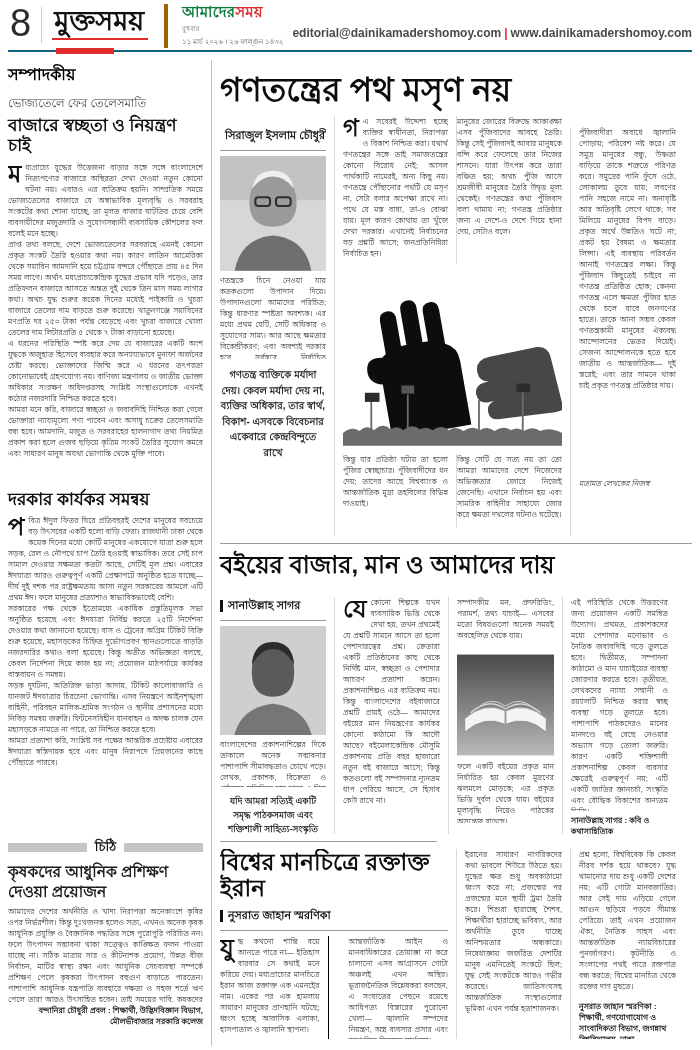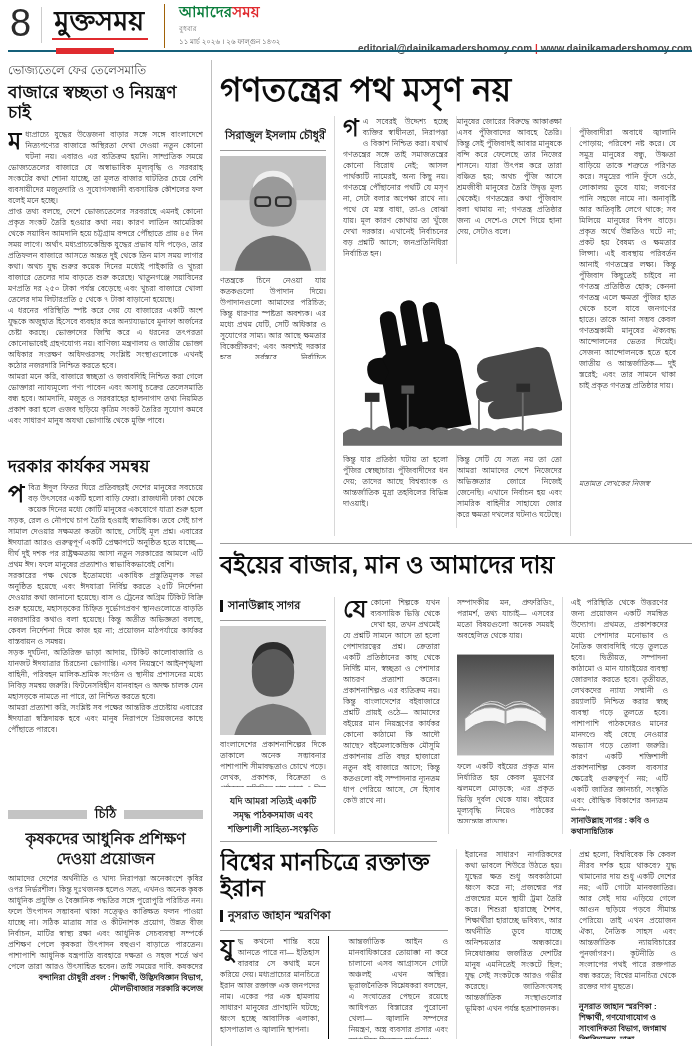--- a/index.html
+++ b/index.html
@@ -5,27 +5,27 @@
   html,body{margin:0;padding:0;background:#ffffff;}
   body{width:700px;height:1050px;overflow:hidden;font-family:"Liberation Sans",sans-serif;color:#1c1c1c;}
   .page{position:relative;width:700px;height:1050px;box-sizing:border-box;padding:4px 8px 0 8px;}
 
   
   .hdr{position:relative;height:50px;}
   .hdr-row{display:flex;align-items:flex-start;height:44px;}
   .pg-num{font-size:38px;font-weight:400;color:#2b2b2b;line-height:1.05;padding:0 10px 0 2px;}
   .hdr-vsep{width:1px;height:36px;background:#cccccc;margin:3px 10px 0 0;}
   .masthead{font-size:27px;font-weight:bold;color:#111;line-height:1.15;border-bottom:2px solid #e02b2f;padding:0 4px 1px 2px;margin-top:2px;}
-  .brand-block{margin-left:16px;padding-left:14px;border-left:1px solid #a16207;}
+  .brand-block{margin-left:16px;padding-left:14px;border-left:4px solid #a16207;}
   .brand{font-size:15px;font-weight:bold;letter-spacing:.2px;line-height:1.1;}
   .brand .g{color:#0a7d3b;}
   .brand .r{color:#e02b2f;}
   .day-line{font-size:7px;color:#777;margin-top:2px;}
   .date-line{font-size:7px;color:#555;margin-top:1px;}
-  .contact{position:absolute;right:0;bottom:0;font-size:10px;font-weight:bold;color:#4a4a4a;margin-left:43px;}
+  .contact{position:absolute;right:0;bottom:14px;font-size:12px;font-weight:bold;color:#4a4a4a;margin-left:43px;}
   .contact .sep{color:#e02b2f;padding:0 3px;}
   .hdr-rule{position:relative;height:6px;}
   .hdr-rule .line{position:absolute;left:0;right:0;top:2px;height:2px;background:#15607a;}
   .hdr-rule .red{position:absolute;left:48px;top:0;width:58px;height:6px;background:#e02b2f;}
 
   
   .content{display:flex;margin-top:6px;height:986px;}
   .left-rail{width:204px;padding-right:8px;border-right:1px solid #bfbfbf;box-sizing:border-box;}
   .right-area{flex:1;padding-left:8px;box-sizing:border-box;}
 
@@ -37,21 +37,21 @@
   .kicker{font-size:11.5px;color:#3c3c3c;margin:2px 0 2px 0;}
   .ed-headline{font-size:17px;font-weight:bold;color:#0f0f0f;line-height:1.2;margin:0 0 5px 0;}
   .ed-body-1{height:318px;}
   .ed-body-2{height:312px;}
   .ed2{margin-top:10px;}
 
   .letter{margin-top:10px;}
   .letter-head{display:flex;align-items:center;gap:8px;margin:2px 0 4px 0;}
   .letter-bar{flex:1;height:9px;background:#c4c4c4;}
   .letter-label{font-size:13px;font-weight:bold;color:#111;}
-  .letter-headline{font-size:15.5px;font-weight:bold;text-align:center;line-height:1.25;margin:0 0 5px 0;}
+  .letter-headline{font-size:15.5px;font-weight:bold;text-align:left;line-height:1.25;margin:0 0 5px 0;}
   .letter-body{height:96px;}
   .letter-sig{font-size:7.8px;font-weight:bold;text-align:right;margin-top:4px;color:#111;line-height:1.4;}
 
   
   .main-headline{font-size:33px;font-weight:bold;color:#0c0c0c;line-height:1.1;margin:12px 0 8px 0;}
   .byline{display:flex;align-items:center;gap:5px;margin-bottom:4px;}
   .byline .bar{width:3px;height:12px;background:#111;}
   .byline .nm{font-size:11px;font-weight:bold;color:#111;white-space:nowrap;}
   .byline-rule{height:1px;background:#999;margin:3px 0 5px 0;}
 
@@ -107,20 +107,21 @@
     </div>
     <div class="hdr-rule">
       <div class="line"></div>
       <div class="red"></div>
     </div>
   </div>
 
   <div class="content">
 
     <div class="left-rail">
+      <div class="sec-label">সম্পাদকীয়</div>
 
       <div>
         <div class="kicker">ভোজ্যতেলে ফের তেলেসমাতি</div>
         <div class="ed-headline">বাজারে স্বচ্ছতা ও নিয়ন্ত্রণ চাই</div>
         <div class="body-text ed-body-1"><span class="dropcap">ম</span><span>ধ্যপ্রাচ্যে যুদ্ধের উত্তেজনা বাড়ার সঙ্গে সঙ্গে বাংলাদেশে নিত্যপণ্যের বাজারে অস্থিরতা দেখা দেওয়া নতুন কোনো ঘটনা নয়। এবারও এর ব্যতিক্রম হয়নি। সাম্প্রতিক সময়ে ভোজ্যতেলের বাজারে যে অস্বাভাবিক মূল্যবৃদ্ধি ও সরবরাহ সংকটের কথা শোনা যাচ্ছে, তা মূলত বাজার ঘাটতির চেয়ে বেশি ব্যবসায়ীদের মজুতদারি ও সুযোগসন্ধানী ব্যবসায়িক কৌশলের ফল বলেই মনে হচ্ছে।
 প্রাপ্ত তথ্য বলছে, দেশে ভোজ্যতেলের সরবরাহে এমনই কোনো প্রকৃত সংকট তৈরি হওয়ার কথা নয়। কারণ লাতিন আমেরিকা থেকে সয়াবিন আমদানি হয়ে চট্টগ্রাম বন্দরে পৌঁছাতে প্রায় ৪৫ দিন সময় লাগে। অর্থাৎ মধ্যপ্রাচ্যকেন্দ্রিক যুদ্ধের প্রভাব যদি পড়েও, তার প্রতিফলন বাজারে আসতে অন্তত দুই থেকে তিন মাস সময় লাগার কথা। অথচ যুদ্ধ শুরুর কয়েক দিনের মধ্যেই পাইকারি ও খুচরা বাজারে তেলের দাম বাড়তে শুরু করেছে। খাতুনগঞ্জে সয়াবিনের মণপ্রতি দর ২৫০ টাকা পর্যন্ত বেড়েছে এবং খুচরা বাজারে খোলা তেলের দাম লিটারপ্রতি ৫ থেকে ৭ টাকা বাড়ানো হয়েছে।
 এ ধরনের পরিস্থিতি স্পষ্ট করে দেয় যে বাজারের একটি অংশ যুদ্ধকে অজুহাত হিসেবে ব্যবহার করে অন্যায্যভাবে মুনাফা অর্জনের চেষ্টা করছে। ভোক্তাদের জিম্মি করে এ ধরনের তৎপরতা কোনোভাবেই গ্রহণযোগ্য নয়। বাণিজ্য মন্ত্রণালয় ও জাতীয় ভোক্তা অধিকার সংরক্ষণ অধিদপ্তরসহ সংশ্লিষ্ট সংস্থাগুলোকে এখনই কঠোর নজরদারি নিশ্চিত করতে হবে।
 আমরা মনে করি, বাজারে স্বচ্ছতা ও জবাবদিহি নিশ্চিত করা গেলে ভোক্তারা ন্যায্যমূল্যে পণ্য পাবেন এবং অসাধু চক্রের তেলেসমাতি বন্ধ হবে। আমদানি, মজুত ও সরবরাহের হালনাগাদ তথ্য নিয়মিত প্রকাশ করা হলে গুজব ছড়িয়ে কৃত্রিম সংকট তৈরির সুযোগ কমবে এবং সাধারণ মানুষ অযথা ভোগান্তি থেকে মুক্তি পাবে।</span></div>
       </div>
 
@@ -159,20 +160,21 @@
             <svg class="photo-frame" viewBox="0 0 72 78">
               <rect width="72" height="78" fill="#d7d7d7"></rect>
               <rect width="72" height="30" fill="#c3c3c3"></rect>
               <path d="M36 12 Q20 14 20 32 Q20 48 36 48 Q52 48 52 32 Q52 14 36 12Z" fill="#9a9a9a"></path>
               <path d="M22 22 Q24 10 36 10 Q48 10 50 22 Q44 14 36 14 Q28 14 22 22Z" fill="#efefef"></path>
               <rect x="24" y="28" width="10" height="6" rx="2" fill="none" stroke="#2e2e2e" stroke-width="1.4"></rect>
               <rect x="38" y="28" width="10" height="6" rx="2" fill="none" stroke="#2e2e2e" stroke-width="1.4"></rect>
               <path d="M10 78 Q14 56 36 54 Q58 56 62 78Z" fill="#6f6f6f"></path>
             </svg>
             <div class="body-text" style="height:84px">ণতন্ত্রকে চিনে নেওয়া যায় কতকগুলো উপাদান দিয়ে। উপাদানগুলো আমাদের পরিচিত; কিন্তু ধারণার স্পষ্টতা অবশ্যক। এর মধ্যে প্রথম যেটি, সেটি অধিকার ও সুযোগের সাম্য। আর আছে ক্ষমতার বিকেন্দ্রীকরণ; এবং অবশ্যই দরকার হবে সর্বস্তরে নির্বাচিত জনপ্রতিনিধিদের শাসন।</div>
+            <div class="pullquote">গণতন্ত্র ব্যক্তিকে মর্যাদা দেয়। কেবল মর্যাদা দেয় না, ব্যক্তির অধিকার, তার স্বার্থ, বিকাশ- এসবকে বিবেচনার একেবারে কেন্দ্রবিন্দুতে রাখে</div>
           </div>
 
           <div class="col w2">
             <div class="mid-pair" style="height:148px">
               <div class="mcol body-text"><span class="dropcap">গ</span><span>এ সবেরই উদ্দেশ্য হচ্ছে ব্যক্তির স্বাধীনতা, নিরাপত্তা ও বিকাশ নিশ্চিত করা। যথার্থ গণতন্ত্রের সঙ্গে তাই সমাজতন্ত্রের কোনো বিরোধ নেই; আসল পার্থক্যটি নামেরই, অন্য কিছু নয়। গণতন্ত্রে পৌঁছানোর পথটি যে মসৃণ না, সেটা বলার অপেক্ষা রাখে না। পথে যে মস্ত বাধা, তা-ও বোঝা যায়। মূল কারণ কোথায় তা খুঁজে দেখা দরকার। এখানেই নির্বাচনের বড় প্রশ্নটি আসে; জনপ্রতিনিধিরা নির্বাচিত হন।</span></div>
               <div class="mcol body-text">মানুষের জোরের বিরুদ্ধে আকাঙ্ক্ষা এসব পুঁজিবাদের আবহে তৈরি। কিন্তু সেই পুঁজিবাদই আবার মানুষকে বন্দি করে ফেলেছে তার নিজের শাসনে। যারা উৎপন্ন করে তারা বঞ্চিত হয়; অথচ পুঁজি আসে শ্রমজীবী মানুষের তৈরি উদ্বৃত্ত মূল্য থেকেই। গণতন্ত্রের কথা পুঁজিবাদ বলা থামায় না; গণতন্ত্র প্রতিষ্ঠার জন্য এ দেশে-ও দেশে গিয়ে হানা দেয়, সেটাও বলে।</div>
             </div>
             <svg class="fist-art" viewBox="0 0 240 190" width="100%" height="182">
               <rect width="240" height="190" fill="#ffffff"></rect>
               <g fill="#0d0d0d" transform="rotate(-10 70 100)">
@@ -263,21 +265,21 @@
 
       <div class="iran-wrap">
         <div class="iran-left">
           <div class="iran-headline">বিশ্বের মানচিত্রে রক্তাক্ত ইরান</div>
           <div class="byline">
               <span class="bar"></span>
               <span class="nm">নুসরাত জাহান স্মরণিকা</span>
             </div>
           <div class="byline-rule"></div>
           <div class="iran-cols">
-            <div class="icol body-text"><span class="dropcap">যু</span><span>দ্ধ কখনো শান্তি বয়ে আনতে পারে না— ইতিহাস বারবার সে কথাই মনে করিয়ে দেয়। মধ্যপ্রাচ্যের মানচিত্রে ইরান আজ রক্তাক্ত এক জনপদের নাম। একের পর এক হামলায় সাধারণ মানুষের প্রাণহানি ঘটছে; ধ্বংস হচ্ছে আবাসিক এলাকা, হাসপাতাল ও জ্বালানি স্থাপনা।</span></div>
+            <div class="icol body-text"><span class="dropcap">যু</span><span>দ্ধ কখনো শান্তি বয়ে আনতে পারে না— ইতিহাস বারবার সে কথাই মনে করিয়ে দেয়। মধ্যপ্রাচ্যের মানচিত্রে ইরান আজ রক্তাক্ত এক এমনইের নাম। একের পর এক হামলায় সাধারণ মানুষের প্রাণহানি ঘটছে; ধ্বংস হচ্ছে আবাসিক এলাকা, হাসপাতাল ও জ্বালানি স্থাপনা।</span></div>
             <div class="icol body-text">আন্তর্জাতিক আইন ও মানবাধিকারের তোয়াক্কা না করে চালানো এসব আগ্রাসনে গোটা অঞ্চলই এখন অস্থির। ভূরাজনৈতিক বিশ্লেষকরা বলছেন, এ সংঘাতের পেছনে রয়েছে আধিপত্য বিস্তারের পুরোনো খেলা— জ্বালানি সম্পদের নিয়ন্ত্রণ, অস্ত্র ব্যবসার প্রসার এবং আঞ্চলিক মিত্রদের স্বার্থরক্ষা।</div>
           </div>
         </div>
         <div class="icol-tall body-text">ইরানের সাধারণ নাগরিকদের কথা ভাবলে শিউরে উঠতে হয়। যুদ্ধের ক্ষত শুধু অবকাঠামো ধ্বংস করে না; প্রজন্মের পর প্রজন্মের মনে স্থায়ী ট্রমা তৈরি করে। শিশুরা হারাচ্ছে শৈশব, শিক্ষার্থীরা হারাচ্ছে ভবিষ্যৎ, আর অর্থনীতি ডুবে যাচ্ছে অনিশ্চয়তার অন্ধকারে। নিষেধাজ্ঞায় জর্জরিত দেশটির মানুষ এমনিতেই সংকটে ছিল; যুদ্ধ সেই সংকটকে আরও গভীর করেছে। জাতিসংঘসহ আন্তর্জাতিক সংস্থাগুলোর ভূমিকা এখন পর্যন্ত হতাশাজনক।</div>
         <div class="icol-tall">
           <div class="body-text" style="height:148px">প্রশ্ন হলো, বিশ্ববিবেক কি কেবল নীরব দর্শক হয়ে থাকবে? যুদ্ধ থামানোর দায় শুধু একটি দেশের নয়; এটি গোটা মানবজাতির। আর সেই দায় এড়িয়ে গেলে আগুন ছড়িয়ে পড়বে সীমান্ত পেরিয়ে। তাই এখন প্রয়োজন ঐক্য, নৈতিক সাহস এবং আন্তর্জাতিক ন্যায়বিচারের পুনর্জাগরণ। কূটনীতি ও সংলাপের পথই পারে রক্তপাত বন্ধ করতে; বিশ্বের মানচিত্র থেকে রক্তের দাগ মুছতে।</div>
           <div class="sig">নুসরাত জাহান স্মরণিকা : শিক্ষার্থী, গণযোগাযোগ ও সাংবাদিকতা বিভাগ, জগন্নাথ বিশ্ববিদ্যালয়, ঢাকা</div>
         </div>
       </div>
 

